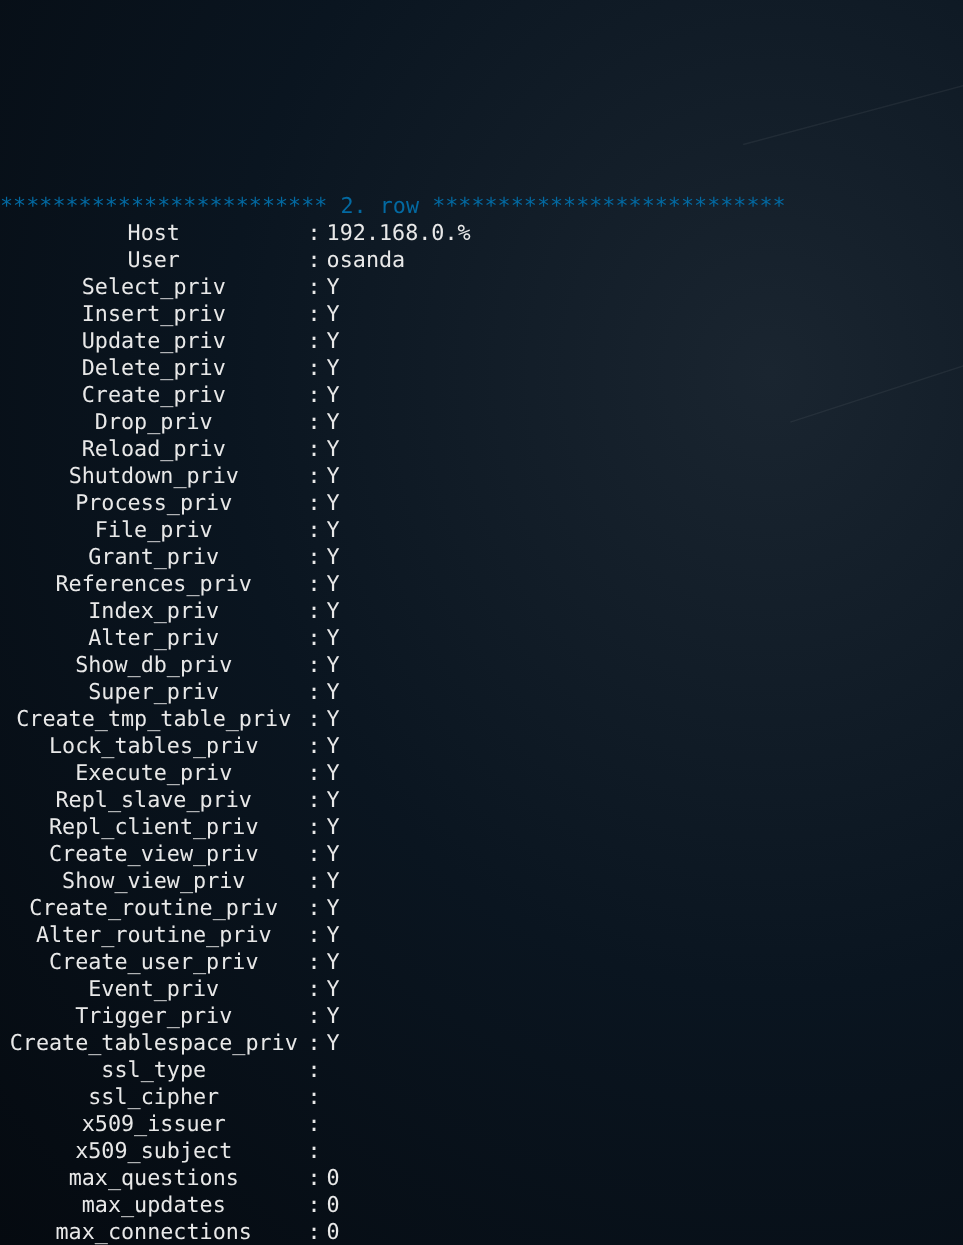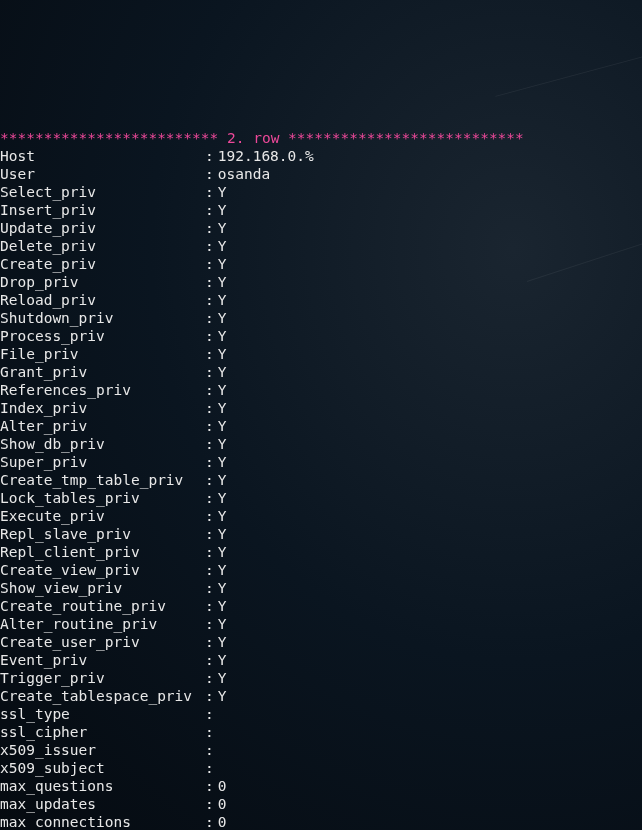--- a/index.html
+++ b/index.html
@@ -15,23 +15,23 @@
       line-height: 18px;
       padding-top: 3px;
       white-space: pre;
       position: relative;
     }
     .streak {
       position: absolute;
       border-top: 1px solid rgba(255,255,255,0.06);
       width: 200px;
     }
-    .row-header { color: #ec4899; }
+    .row-header { color: #0369a1; }
     .line { display: block; height: 18px; }
-    .key { display: inline-block; width: 205px; text-align: left; }
+    .key { display: inline-block; width: 205px; text-align: center; }
     .sep { display: inline-block; }
     .val { display: inline-block; padding-left: 4px; }
   </style>
 </head>
 <body>
 
 
 
 <div class="streak" style="top:70px; right:-50px; transform:rotate(-15deg);"></div>
 <div class="streak" style="top:250px; right:-80px; transform:rotate(-18deg);"></div>

